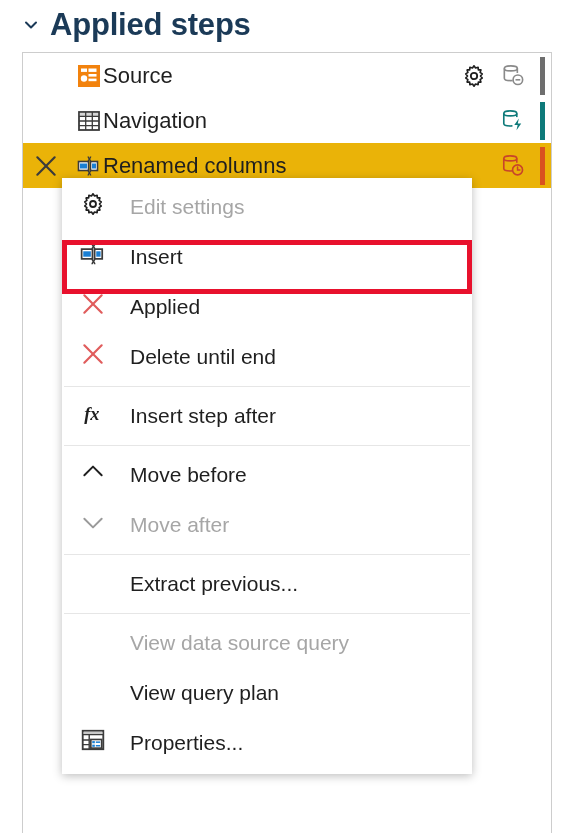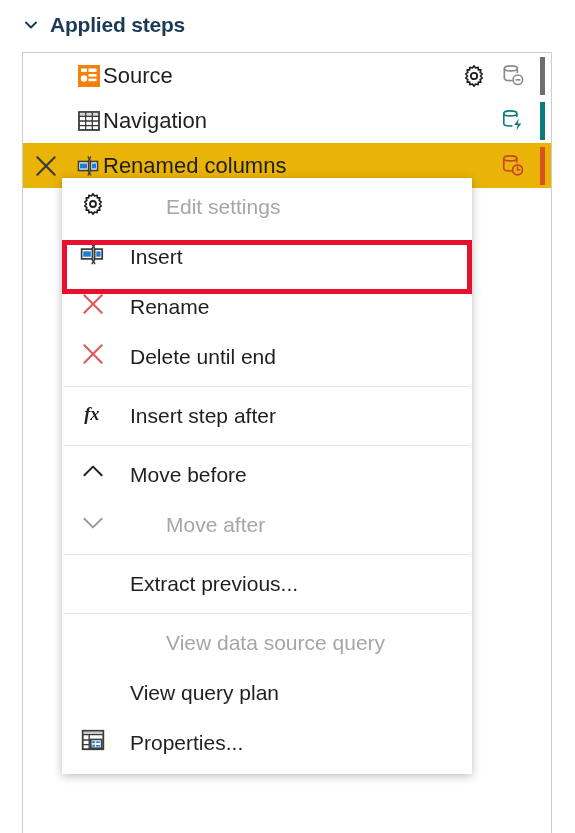--- a/index.html
+++ b/index.html
@@ -29,21 +29,21 @@
   .chev-toggle {
     width: 18px;
     height: 18px;
     display: flex;
     align-items: center;
     justify-content: center;
     color: #1b3a57;
     cursor: pointer;
   }
   .panel-title {
-    font-size: 21px;
+    font-size: 31px;
     font-weight: bold;
     color: #1b3a57;
     letter-spacing: -0.2px;
     white-space: nowrap;
   }
 
   
   .steps-panel {
     position: absolute;
     left: 22px;
@@ -142,21 +142,20 @@
     position: relative;
     height: 50px;
     display: flex;
     align-items: center;
     padding-left: 12px;
     box-sizing: border-box;
     cursor: pointer;
   }
   .menu-item.disabled {
     cursor: default;
-    gap: 36px;
   }
   .menu-icon {
     width: 38px;
     height: 32px;
     display: flex;
     align-items: flex-start;
     justify-content: center;
     flex: 0 0 auto;
   }
   .menu-label {
@@ -317,21 +316,21 @@
     </span>
     <span class="menu-label">Insert</span>
   </div>
 
   <div class="menu-item">
     <span class="menu-icon">
       <svg width="26" height="26" viewBox="0 0 24 24">
           <path d="M4 4 L20 20 M20 4 L4 20" stroke="#e05c5c" stroke-width="2" stroke-linecap="round"></path>
         </svg>
     </span>
-    <span class="menu-label">Rename</span>
+    <span class="menu-label">Applied</span>
   </div>
 
   <div class="menu-item">
     <span class="menu-icon">
       <svg width="26" height="26" viewBox="0 0 24 24">
           <path d="M4 4 L20 20 M20 4 L4 20" stroke="#e05c5c" stroke-width="2" stroke-linecap="round"></path>
         </svg>
     </span>
     <span class="menu-label">Delete until end</span>
   </div>

